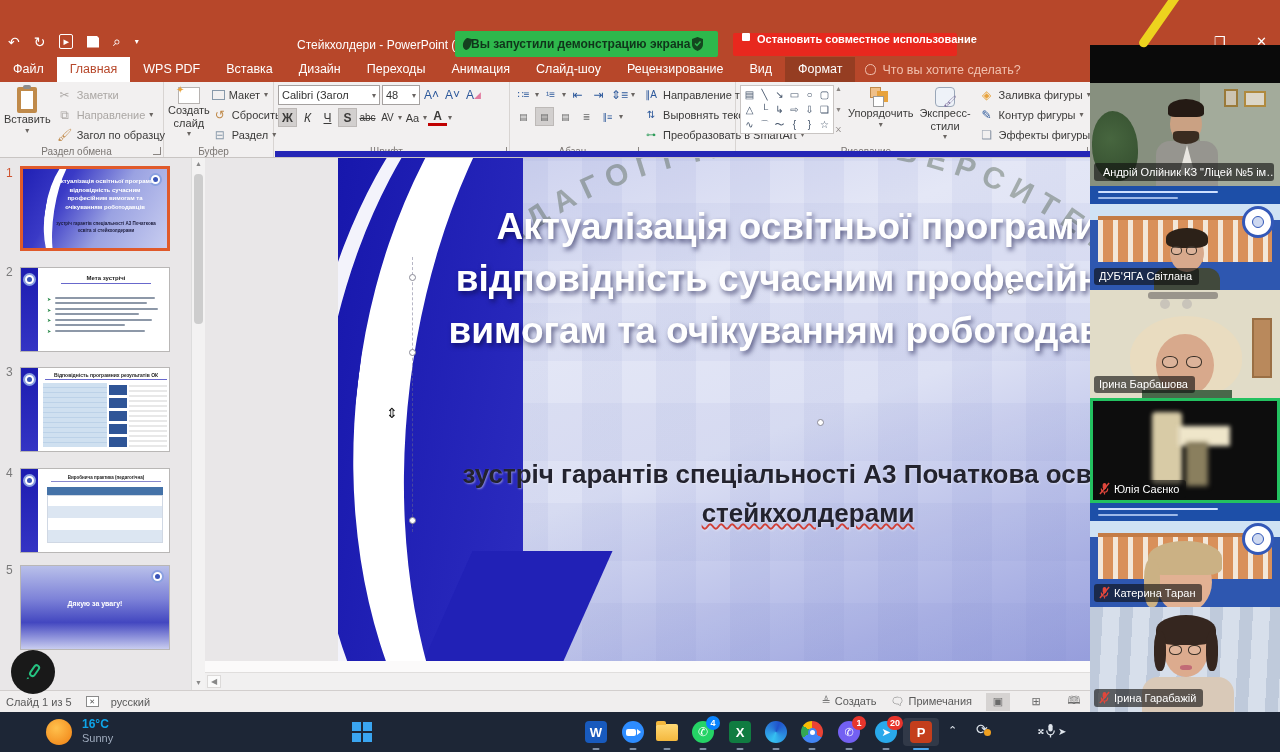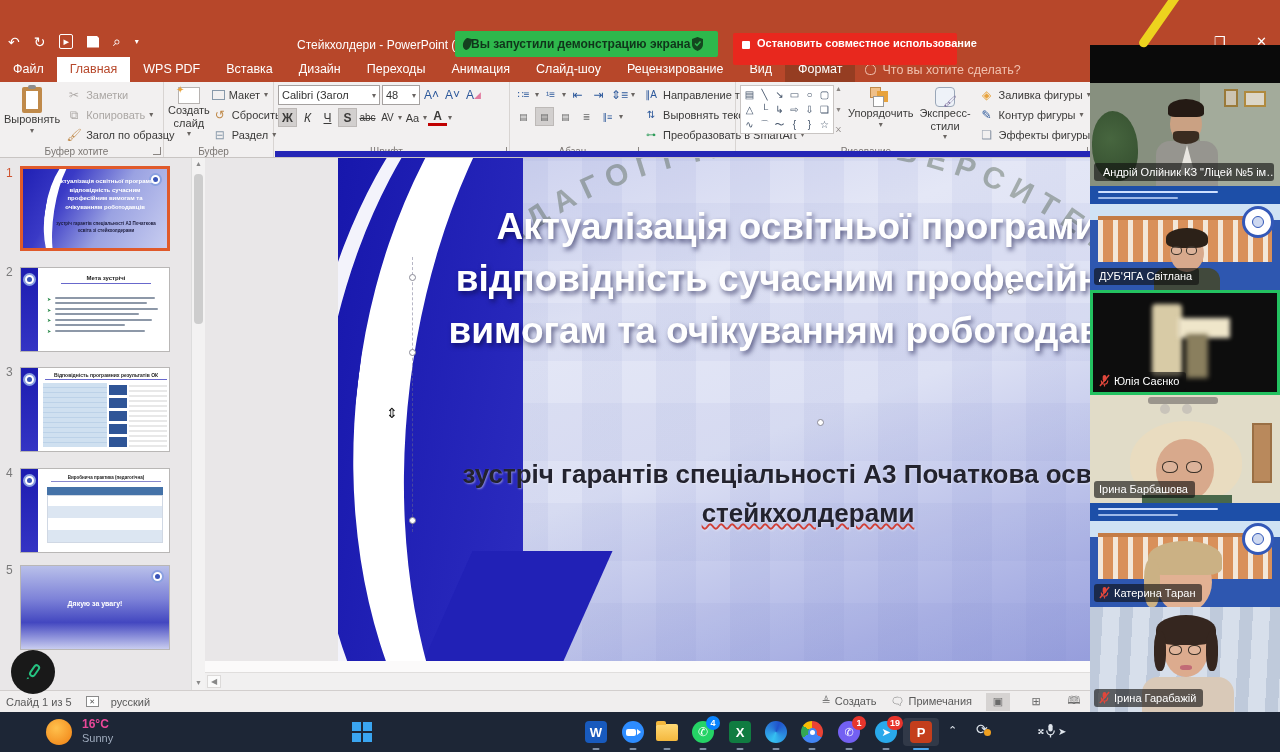--- a/index.html
+++ b/index.html
@@ -6,21 +6,21 @@
   *{box-sizing:border-box;font-family:"Liberation Sans",sans-serif;}
   .screen{position:relative;width:1280px;height:752px;overflow:hidden;background:#e9e7e8;}
 
   
   .titlebar{position:absolute;left:0;top:0;width:1280px;height:57px;background:#b7472a;z-index:10;}
   .qat{position:absolute;left:8px;top:33px;display:flex;gap:14px;color:#fff;font-size:14px;align-items:center;}
   .qat span{cursor:default;}
   .win-title{position:absolute;left:297px;top:38px;color:#fff;font-size:12px;white-space:nowrap;}
   .banner{position:absolute;left:455px;top:31px;width:263px;height:26px;background:#2eb84c;border-radius:2px;display:flex;align-items:center;justify-content:flex-start;padding:0 8px;}
   .banner .btxt{color:#10351b;font-size:12px;font-weight:bold;}
-  .stopbtn{position:absolute;left:733px;top:33px;width:224px;height:23px;background:#e8281e;border-radius:2px;color:#fff;font-size:11px;font-weight:bold;display:flex;align-items:flex-end;gap:7px;padding:16px 9px;white-space:nowrap;}
+  .stopbtn{position:absolute;left:733px;top:33px;width:224px;height:23px;background:#e8281e;border-radius:2px;color:#fff;font-size:11px;font-weight:bold;display:flex;align-items:flex-start;gap:7px;padding:0 9px;white-space:nowrap;}
   .stop-sq{width:8px;height:8px;background:#fff;border-radius:1px;flex:0 0 auto;}
   .winctl{position:absolute;top:34px;color:#fff;font-size:13px;}
 
   
   .tabs{position:absolute;left:0;top:57px;width:1280px;height:25px;background:#b7472a;display:flex;align-items:stretch;z-index:9;font-size:12.5px;color:#fff;}
   .tab{padding:0 13px;line-height:25px;white-space:nowrap;}
   .tab.active{background:#fff;color:#b7472a;}
   .tab.ctx{background:#953d22;}
   .tellme{display:flex;align-items:center;gap:6px;color:#f0c0ae;padding:0 10px;}
   .bulb{width:11px;height:11px;border:1.5px solid #f0c0ae;border-radius:50% 50% 40% 40%;display:inline-block;}
@@ -89,21 +89,21 @@
   .uni-sky{position:absolute;left:0;top:18px;width:100%;height:16px;background:#cfe2f4;}
   .uni-bld{position:absolute;left:8px;top:30px;width:174px;height:46px;background:repeating-linear-gradient(90deg,#f3e7d9 0 5px,#d9905a 5px 15px);border-top:4px solid #c47c46;}
   .uni-base{position:absolute;left:0;bottom:0;width:100%;height:26px;background:#2e57b0;}
   .uni-emblem{position:absolute;right:6px;top:20px;width:32px;height:32px;border-radius:50%;background:#fff;border:3px solid #3358b8;}
   .uni-emblem i{position:absolute;inset:7px;border-radius:50%;background:#cdd8f0;border:1px solid #3358b8;}
   .glass{position:absolute;width:11px;height:9px;border:1.5px solid #3a3027;border-radius:45%;background:rgba(255,255,255,.12);}
 
   
   .taskbar{position:absolute;left:0;top:712px;width:1280px;height:40px;background:#1d2636;z-index:60;}
   .sun{position:absolute;left:46px;top:7px;width:26px;height:26px;border-radius:50%;background:radial-gradient(circle at 40% 35%,#ffc14d,#f07f12);}
-  .wtemp{position:absolute;left:82px;top:5px;color:#ec4899;font-size:12px;font-weight:bold;}
+  .wtemp{position:absolute;left:82px;top:5px;color:#0ea5e9;font-size:12px;font-weight:bold;}
   .wcond{position:absolute;left:82px;top:20px;color:#9fabbd;font-size:11px;}
   .tb-ic{position:absolute;top:6px;width:32px;height:28px;display:flex;align-items:center;justify-content:center;}
   .runline{position:absolute;bottom:-4px;left:50%;transform:translateX(-50%);width:7px;height:2.5px;background:#7f8ea3;border-radius:2px;}
   .badge{position:absolute;top:-5px;right:-6px;min-width:14px;height:14px;border-radius:8px;color:#fff;font-size:9px;display:flex;align-items:center;justify-content:center;padding:0 3px;font-weight:bold;}
   .pstroke{position:absolute;left:1141px;top:42px;width:76px;height:9px;background:#edd31e;border-radius:5px;transform:rotate(-55deg);transform-origin:left center;z-index:80;}
 </style>
 </head>
 <body>
 
 <div class="screen">
@@ -154,40 +154,40 @@
 
   <div class="ribbon">
 
     <div class="rgroup" style="width:164px;">
       <div style="display:flex;">
         <div class="bigbtn">
           <span style="display:inline-block;width:20px;height:26px;background:#c08a4a;border-radius:2px;position:relative;">
               <i style="position:absolute;left:4px;top:4px;width:12px;height:18px;background:#fff;"></i>
               <i style="position:absolute;left:6px;top:-2px;width:8px;height:4px;background:#8d8d8d;border-radius:2px;"></i>
             </span>
-          <span>Выровнять</span>
+          <span>Вставить</span>
           <span class="caret">▾</span>
         </div>
         <div style="display:flex;flex-direction:column;gap:1px;margin-left:4px;">
           <div class="rbtn dim">
               <span class="icn16">✂</span>
               <span>Заметки</span>
             </div>
           <div class="rbtn dim">
               <span class="icn16">⧉</span>
-              <span>Копировать</span>
+              <span>Направление</span>
               <span class="caret">▾</span>
             </div>
           <div class="rbtn">
               <span class="icn16" style="color:#c08a4a;">🖌</span>
               <span>Загол по образцу</span>
             </div>
         </div>
       </div>
-      <div class="glabel">Буфер хотите</div>
+      <div class="glabel">Раздел обмена</div>
       <div class="dlg"></div>
     </div>
 
     <div class="rgroup" style="width:110px;">
       <div style="display:flex;">
         <div class="bigbtn" style="width:52px;">
           <span style="display:inline-block;width:22px;height:17px;background:#fff;border:1px solid #b7b3b1;position:relative;">
               <i style="position:absolute;left:-3px;top:-4px;color:#e8a33d;font-size:10px;font-style:normal;">✦</i>
             </span>
           <span>Создать слайд</span>
@@ -537,47 +537,47 @@
       <div style="position:absolute;left:64px;top:82px;width:66px;height:22px;background:#41493c;border-radius:12px 12px 0 0;"></div>
       <div class="head" style="left:80px;top:48px;width:34px;height:38px;background:#d8a98c;"></div>
       <div style="position:absolute;left:76px;top:42px;width:42px;height:20px;background:#2c2118;border-radius:50% 50% 30% 30%;"></div>
       <span class="glass" style="left:81px;top:60px;"></span>
       <span class="glass" style="left:96px;top:60px;"></span>
       <div class="nametag">
         <span>ДУБ'ЯГА Світлана</span>
       </div>
     </div>
 
+    <div class="tile" style="height:108px;background:#e1dcc8;">
+      <div style="position:absolute;left:58px;top:2px;width:70px;height:7px;background:#9a958c;border-radius:3px;"></div>
+      <div style="position:absolute;left:70px;top:9px;width:10px;height:10px;background:#c9c4ba;border-radius:50%;"></div>
+      <div style="position:absolute;left:92px;top:9px;width:10px;height:10px;background:#c9c4ba;border-radius:50%;"></div>
+      <div style="position:absolute;right:8px;top:28px;width:20px;height:60px;background:#b9895c;border:2px solid #9a6f44;"></div>
+      <div style="position:absolute;left:40px;top:26px;width:112px;height:82px;background:#e9dcc0;border-radius:50% 50% 45% 45%;"></div>
+      <div class="head" style="left:66px;top:44px;width:58px;height:62px;background:#d8a98c;"></div>
+      <span class="glass" style="left:72px;top:66px;width:16px;height:12px;"></span>
+      <span class="glass" style="left:96px;top:66px;width:16px;height:12px;"></span>
+      <div style="position:absolute;left:52px;top:100px;width:90px;height:8px;background:#49684a;"></div>
+      <div class="nametag">
+        <span>Ірина Барбашова</span>
+      </div>
+    </div>
+
     <div class="tile" style="height:105px;background:#0d0d0d;box-shadow:inset 0 0 0 3px #23c160;">
       <div style="position:absolute;left:62px;top:14px;width:30px;height:72px;background:#d8cba6;filter:blur(2px);border-radius:4px;"></div>
       <div style="position:absolute;left:88px;top:28px;width:52px;height:20px;background:#efe6ca;filter:blur(2px);"></div>
       <div style="position:absolute;left:96px;top:44px;width:22px;height:44px;background:#8a7f5e;filter:blur(2.5px);"></div>
       <div class="nametag">
         <svg width="11" height="13" viewBox="0 0 12 14">
             <rect x="4" y="1" width="4" height="7" rx="2" fill="#e0473c"></rect>
             <path d="M2.5 7a3.5 4 0 0 0 7 0" fill="none" stroke="#e0473c" stroke-width="1.3"></path>
             <line x1="6" y1="11" x2="6" y2="13.5" stroke="#e0473c" stroke-width="1.3"></line>
             <line x1="1" y1="13" x2="11" y2="1" stroke="#e0473c" stroke-width="1.6"></line>
           </svg>
         <span>Юлія Саєнко</span>
-      </div>
-    </div>
-
-    <div class="tile" style="height:108px;background:#e1dcc8;">
-      <div style="position:absolute;left:58px;top:2px;width:70px;height:7px;background:#9a958c;border-radius:3px;"></div>
-      <div style="position:absolute;left:70px;top:9px;width:10px;height:10px;background:#c9c4ba;border-radius:50%;"></div>
-      <div style="position:absolute;left:92px;top:9px;width:10px;height:10px;background:#c9c4ba;border-radius:50%;"></div>
-      <div style="position:absolute;right:8px;top:28px;width:20px;height:60px;background:#b9895c;border:2px solid #9a6f44;"></div>
-      <div style="position:absolute;left:40px;top:26px;width:112px;height:82px;background:#e9dcc0;border-radius:50% 50% 45% 45%;"></div>
-      <div class="head" style="left:66px;top:44px;width:58px;height:62px;background:#d8a98c;"></div>
-      <span class="glass" style="left:72px;top:66px;width:16px;height:12px;"></span>
-      <span class="glass" style="left:96px;top:66px;width:16px;height:12px;"></span>
-      <div style="position:absolute;left:52px;top:100px;width:90px;height:8px;background:#49684a;"></div>
-      <div class="nametag">
-        <span>Ірина Барбашова</span>
       </div>
     </div>
 
     <div class="tile" style="height:104px;background:#2e57b0;">
       <div class="uni-banner">
         <div class="minibar" style="left:8px;top:5px;width:120px;background:#cfe0ff;"></div>
         <div class="minibar" style="left:8px;top:11px;width:80px;background:#9db8e8;"></div>
       </div>
       <div class="uni-sky"></div>
       <div class="uni-bld"></div>
@@ -669,21 +669,21 @@
       <span style="position:relative;width:22px;height:22px;border-radius:50%;background:conic-gradient(#ea4335 0 33%,#4285f4 33% 66%,#34a853 66% 85%,#fbbc05 85% 100%);display:flex;align-items:center;justify-content:center;">
           <i style="width:9px;height:9px;background:#fff;border-radius:50%;border:2px solid #4285f4;"></i>
         </span>
       <span class="runline"></span>
     </div>
     <div class="tb-ic" style="left:833px;">
       <span style="position:relative;width:22px;height:22px;background:#7360f2;border-radius:50%;color:#fff;font-size:11px;display:flex;align-items:center;justify-content:center;">✆<span class="badge" style="background:#e8352c;">1</span></span>
       <span class="runline"></span>
     </div>
     <div class="tb-ic" style="left:870px;">
-      <span style="position:relative;width:22px;height:22px;background:#29a9eb;border-radius:50%;color:#fff;font-size:11px;display:flex;align-items:center;justify-content:center;">➤<span class="badge" style="background:#e8352c;">19</span></span>
+      <span style="position:relative;width:22px;height:22px;background:#29a9eb;border-radius:50%;color:#fff;font-size:11px;display:flex;align-items:center;justify-content:center;">➤<span class="badge" style="background:#e8352c;">20</span></span>
       <span class="runline"></span>
     </div>
     <div class="tb-ic" style="left:903px;width:36px;background:rgba(255,255,255,.09);border-radius:4px;">
       <span style="width:22px;height:22px;background:#c43e1c;border-radius:4px;color:#fff;font-weight:bold;font-size:13px;display:flex;align-items:center;justify-content:center;">P</span>
       <span class="runline" style="width:16px;background:#4aa3e8;"></span>
     </div>
 
     <span style="position:absolute;left:948px;top:12px;color:#dfe5ec;font-size:11px;">⌃</span>
     <span style="position:absolute;left:976px;top:9px;color:#dfe5ec;font-size:14px;">⟳<i style="position:absolute;right:-3px;bottom:1px;width:7px;height:7px;background:#f0a020;border-radius:50%;"></i></span>
     <span style="position:absolute;left:1038px;top:10px;color:#dfe5ec;font-size:13px;">𝄪<svg width="13" height="15" viewBox="0 0 12 14" style="vertical-align:middle;">

